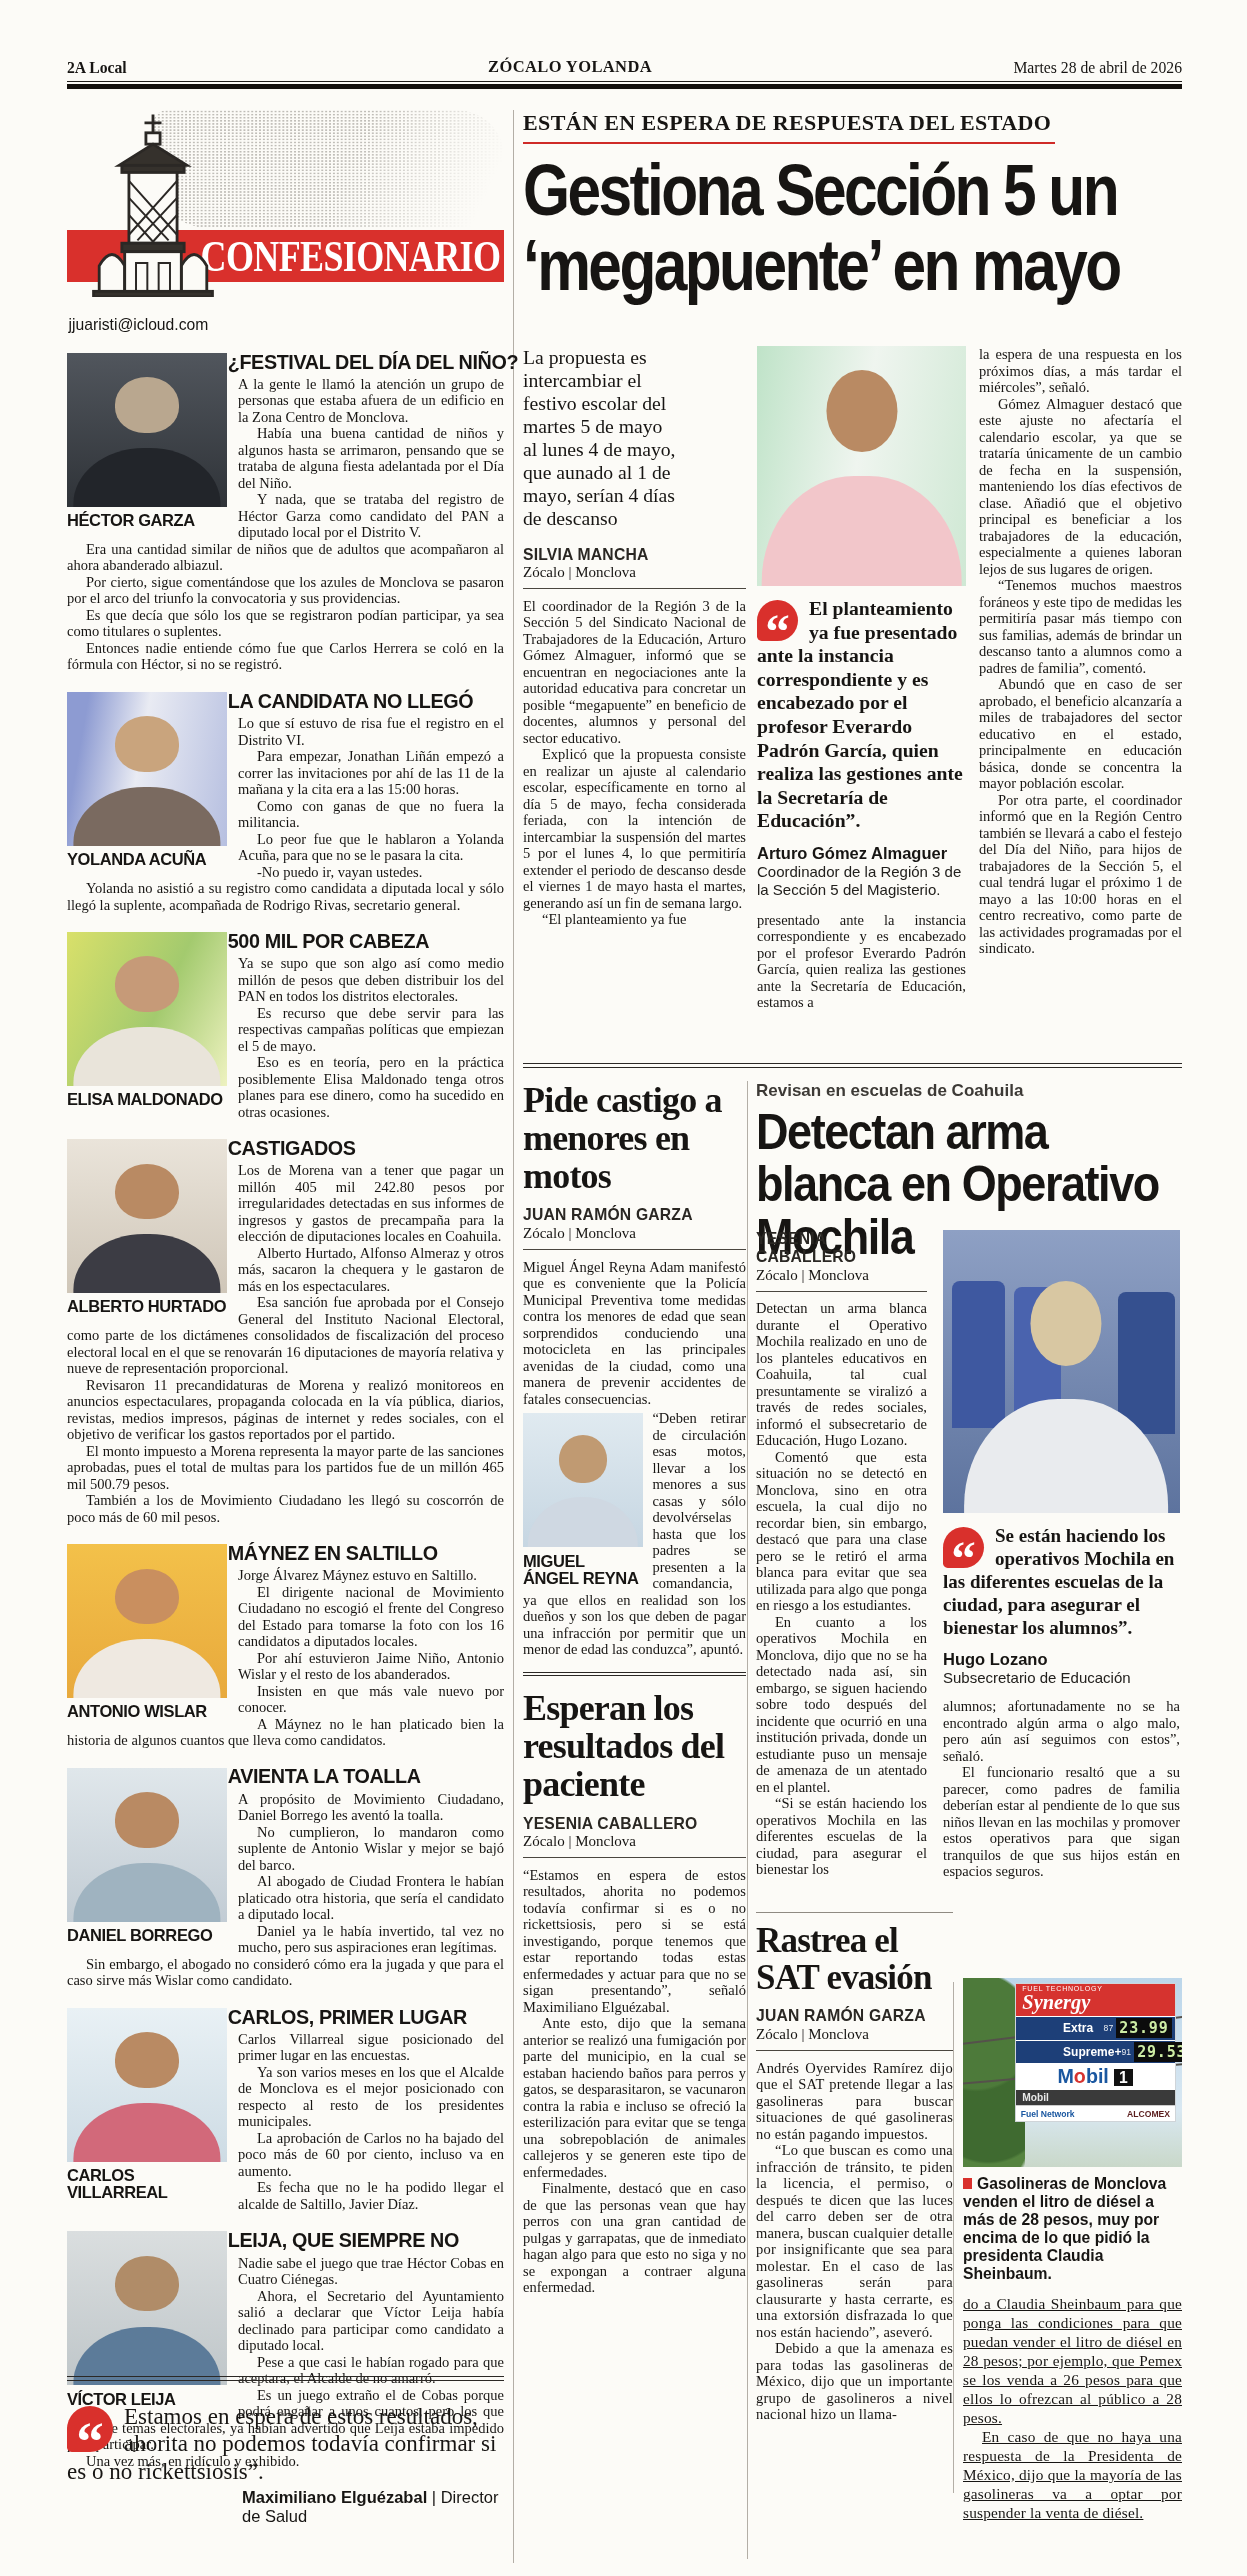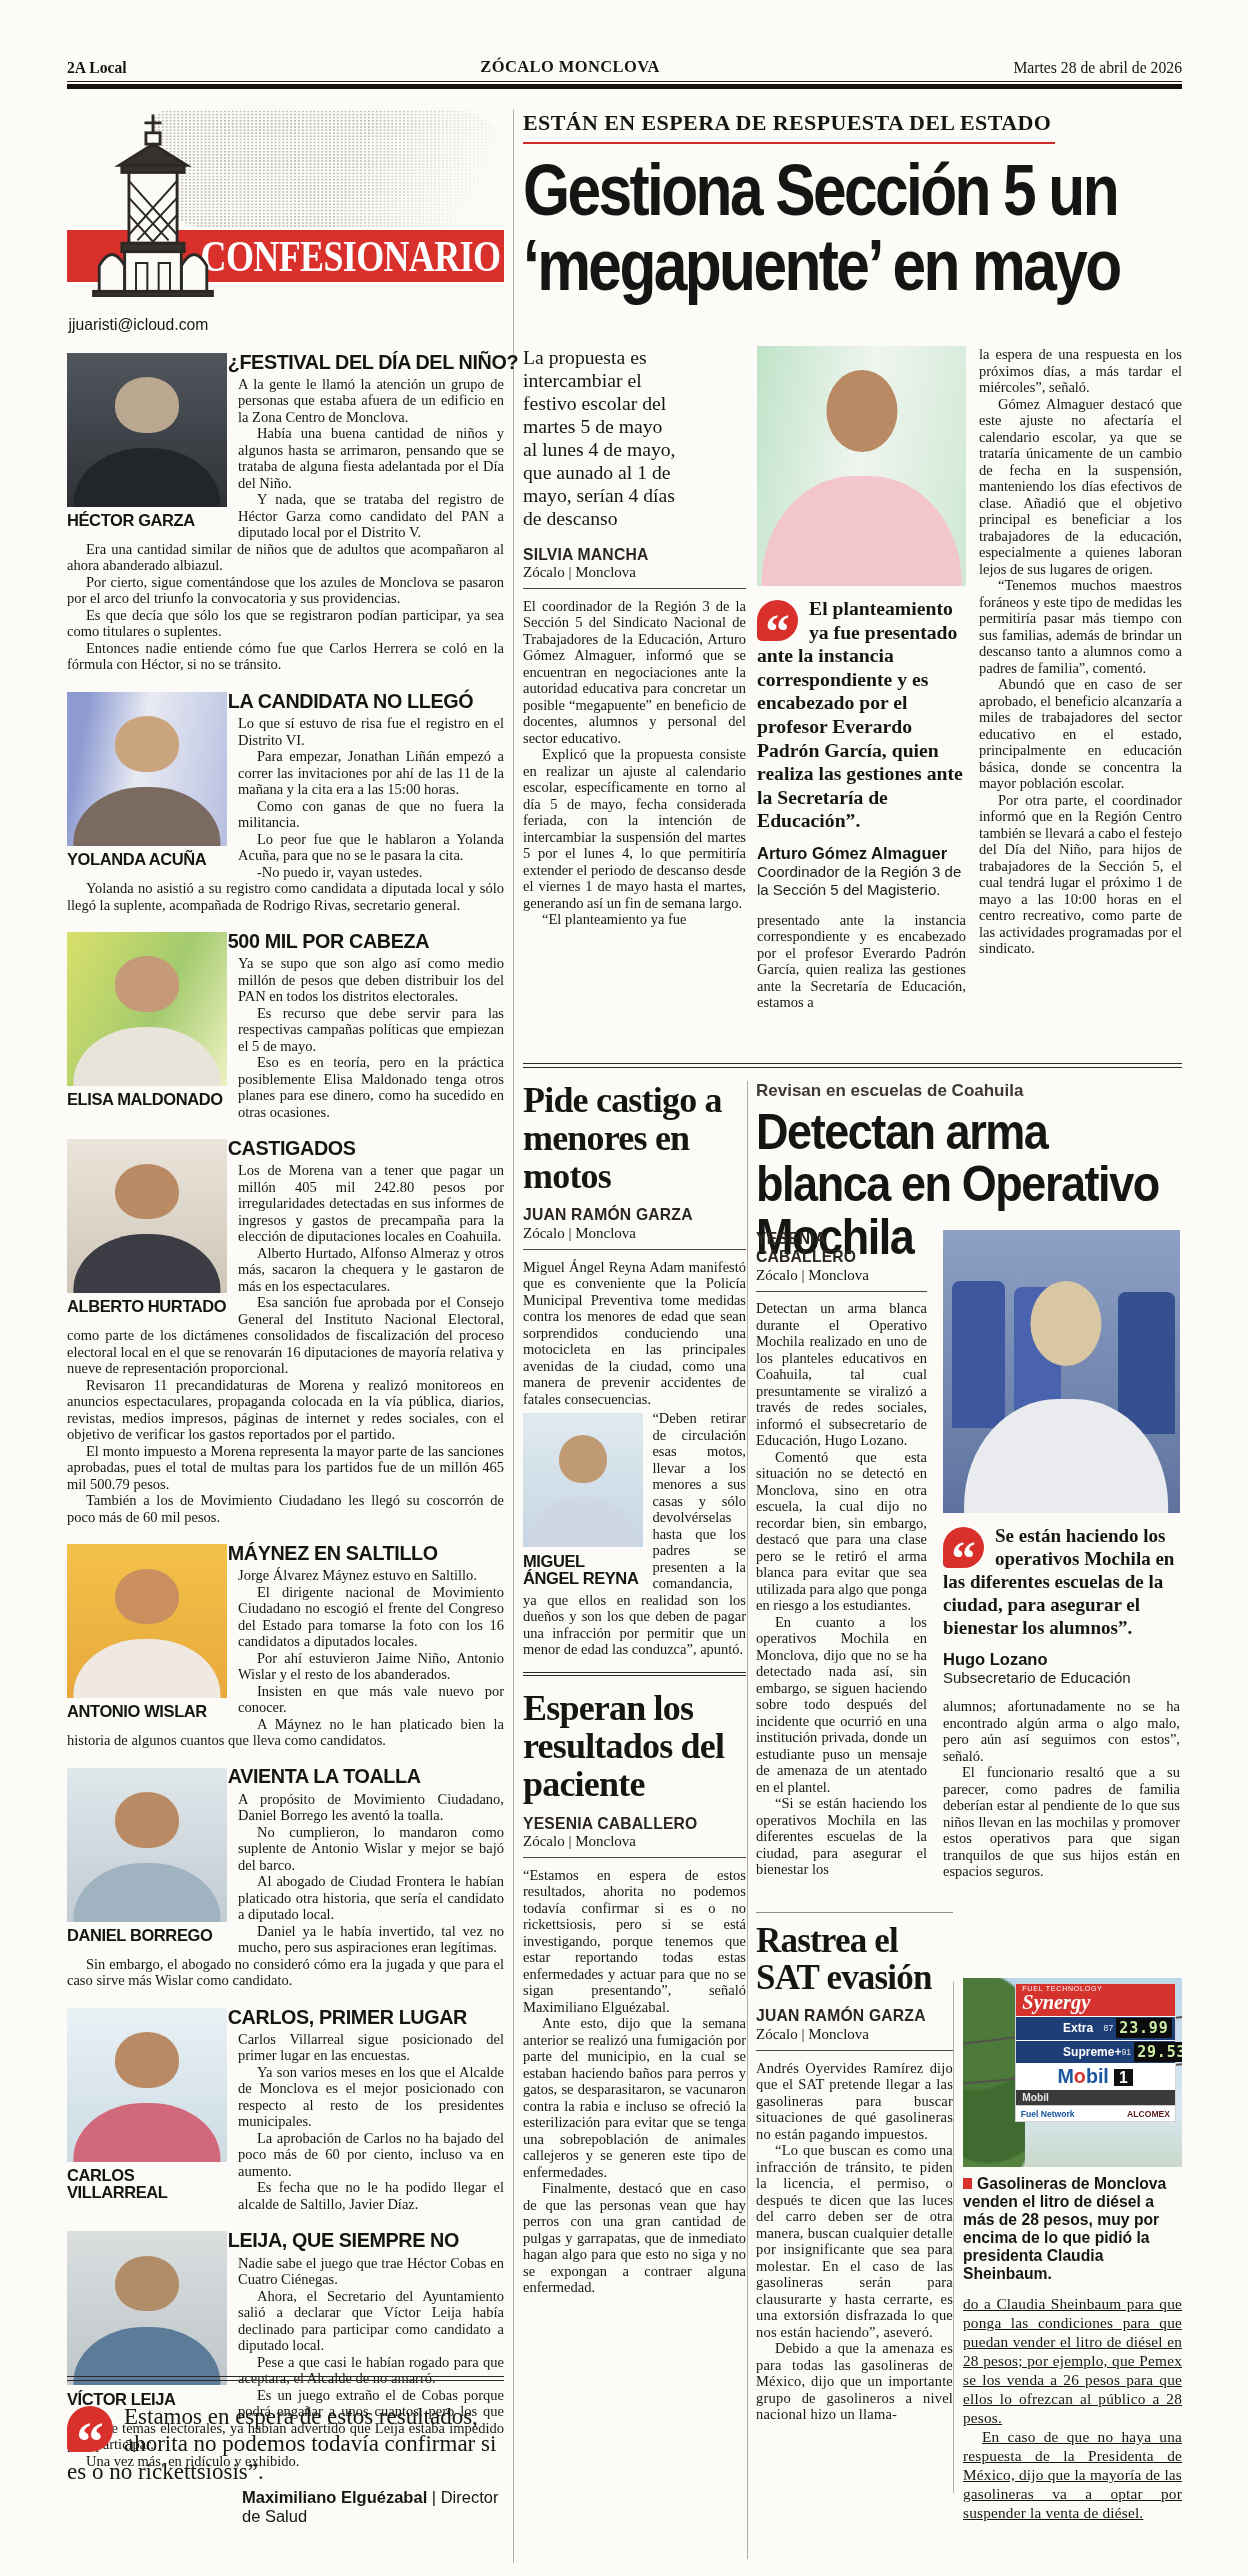--- a/index.html
+++ b/index.html
@@ -165,21 +165,21 @@
   .mobil .body p{font-size:15.3px;line-height:19px;letter-spacing:0.2px;text-decoration:underline;}
 </style>
 </head>
 <body>
 
 <div class="page" data-interactable="false">
 
   <div class="pagehead" data-interactable="false">
     <div class="row">
       <span class="ph-sec" data-interactable="false">2A Local</span>
-      <span class="ph-mast" data-interactable="false">ZÓCALO MONCLOVA</span>
+      <span class="ph-mast" data-interactable="false">ZÓCALO YOLANDA</span>
       <span class="ph-date" data-interactable="false">Martes 28 de abril de 2026</span>
     </div>
     <div class="rule-thin" data-interactable="false"></div>
     <div class="rule-thick" data-interactable="false"></div>
   </div>
 
   <div class="vline" style="left:513px;top:110px;height:2453px;" data-interactable="false"></div>
   <div class="vline" style="left:747px;top:1081px;height:1478px;" data-interactable="false"></div>
   <div class="vline" style="left:953px;top:1982px;height:511px;" data-interactable="false"></div>
 
@@ -216,21 +216,21 @@
         <div class="pname" data-interactable="false">HÉCTOR GARZA</div>
       </div>
       <h3 data-interactable="false">¿FESTIVAL DEL DÍA DEL NIÑO?</h3>
       <div class="body" data-interactable="false">
           <p data-interactable="false">A la gente le llamó la atención un grupo de personas que estaba afuera de un edificio en la Zona Centro de Monclova.</p>
           <p data-interactable="false">Había una buena cantidad de niños y algunos hasta se arrimaron, pensando que se trataba de alguna fiesta adelantada por el Día del Niño.</p>
           <p data-interactable="false">Y nada, que se trataba del registro de Héctor Garza como candidato del PAN a diputado local por el Distrito V.</p>
           <p data-interactable="false">Era una cantidad similar de niños que de adultos que acompañaron al ahora abanderado albiazul.</p>
           <p data-interactable="false">Por cierto, sigue comentándose que los azules de Monclova se pasaron por el arco del triunfo la convocatoria y sus providencias.</p>
           <p data-interactable="false">Es que decía que sólo los que se registraron podían participar, ya sea como titulares o suplentes.</p>
-          <p data-interactable="false">Entonces nadie entiende cómo fue que Carlos Herrera se coló en la fórmula con Héctor, si no se tránsito.</p>
+          <p data-interactable="false">Entonces nadie entiende cómo fue que Carlos Herrera se coló en la fórmula con Héctor, si no se registró.</p>
         </div>
     </div>
 
     <div class="sec" data-interactable="false">
       <div class="photoblock" data-interactable="false">
         <div class="photo ph-yolanda" data-interactable="false"></div>
         <div class="pname" data-interactable="false">YOLANDA ACUÑA</div>
       </div>
       <h3 data-interactable="false">LA CANDIDATA NO LLEGÓ</h3>
       <div class="body" data-interactable="false">

